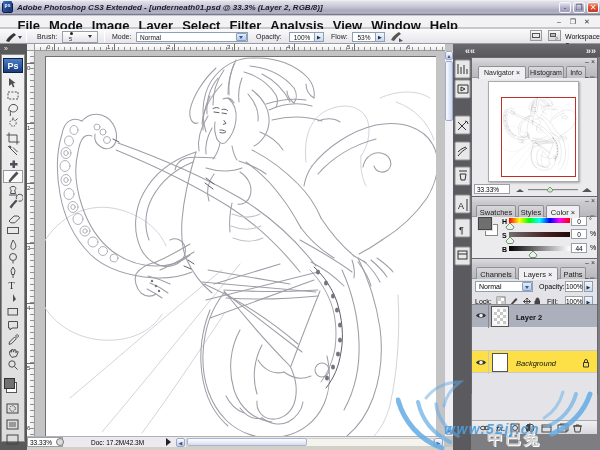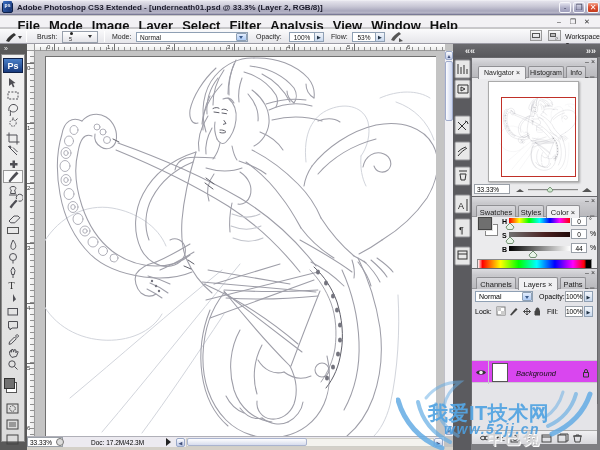--- a/index.html
+++ b/index.html
@@ -1,20 +1,20 @@
 <!DOCTYPE html>
 <html><head><meta charset="utf-8"><style>
 *{margin:0;padding:0;box-sizing:border-box;}
 html,body{width:600px;height:450px;overflow:hidden;}
 body{font-family:"Liberation Sans",sans-serif;position:relative;background:#c8c8c8;font-size:7px;color:#000;}
 .abs{position:absolute;}
 
 #titlebar{left:0;top:0;width:600px;height:15px;background:linear-gradient(180deg,#f4f4f8 0%,#e2e1ea 10%,#c9c8d6 45%,#a8a7bc 78%,#b8b7c8 93%,#908fa8 100%);border-bottom:1px solid #7a7a96;}
 #psicon{left:2px;top:2px;width:11px;height:11px;background:linear-gradient(135deg,#3a6fc4,#16306e);border:1px solid #0e2048;border-radius:2px;color:#fff;font-size:7px;font-weight:bold;text-align:center;line-height:10px;}
-#title-text{left:17px;top:2.5px;font-size:8px;font-weight:bold;color:#1a1a2a;letter-spacing:0px;}
+#title-text{left:17px;top:2.5px;font-size:8px;font-weight:bold;color:#1a1a2a;letter-spacing:0px;font-style:italic;}
 .winbtn{top:1.5px;width:12px;height:11px;border-radius:2px;border:1px solid #f5f5fa;font-size:8px;text-align:center;line-height:9px;color:#fff;}
 .winbtn.gray{background:linear-gradient(180deg,#e3e3ef,#b3b3cb 50%,#9d9dbb);color:#3a3a55;}
 #btn-close{background:linear-gradient(180deg,#f2a38c,#dd5134 45%,#c43a1c);}
 
 #menubar{left:0;top:16px;width:600px;height:12px;background:#f2f1f4;border-bottom:1px solid #c8c7cc;}
 #docicon{left:3px;top:1px;width:9px;height:9px;background:linear-gradient(135deg,#3a6fc4,#16306e);border-radius:1px;color:#fff;font-size:5px;font-weight:bold;text-align:center;line-height:9px;}
 .menu{float:left;font-size:13px;padding:2px 4.5px 0 4.5px;color:#111;font-weight:bold;}
 #menus{left:13px;}
 .docbtn{top:2px;width:12px;height:9px;font-size:7px;color:#333;text-align:center;line-height:8px;}
 
@@ -474,21 +474,21 @@
   <div class="abs" style="left:37px;top:29px;width:61px;height:5px;background:linear-gradient(90deg,#000,#fff);"></div>
   <div class="abs" style="left:99px;top:26px;width:16px;height:10px;background:#fff;border:1px solid #9aa0a8;font-size:6.5px;line-height:9px;text-align:center;">44</div>
   <span class="abs" style="left:118px;top:27px;font-size:7px;">%</span>
   <svg class="abs" style="left:56px;top:34px;" width="10" height="7" viewBox="0 0 10 7">
         <path d="M5,0 l4,4 -1.5,2.5 h-5 L1,4 z" fill="#e8f4e8" stroke="#567a56" stroke-width="0.8"></path>
       </svg>
   <div class="abs" style="left:5px;top:42px;width:115px;height:11px;border:1px solid #888;background:linear-gradient(90deg,#fff 0,#f00 4%,#ff0 20%,#0f0 36%,#0ff 52%,#00f 68%,#f0f 84%,#f00 94%,#000 96%,#000);"></div>
  </div>
 </div>
 
-<div class="abs panel" style="top:268px;height:136px;">
+<div class="abs panel" style="top:258px;height:136px;">
  <div class="phead">
       <span class="pheadx">– ×</span>
     </div>
  <div class="ptabs">
   <div class="tab" style="left:4px;width:40px;">Channels</div>
   <div class="tab active" style="left:46px;width:40px;">Layers ×</div>
   <div class="tab" style="left:88px;width:26px;">Paths</div>
   <div class="tabmenu" style="top:10px;">▼☰</div>
  </div>
  <div class="abs" style="left:0;top:20px;width:125px;height:155px;background:#e4e4e8;">
@@ -503,21 +503,30 @@
    <rect x="1" y="1" width="8" height="8" fill="#fff" stroke="#777"></rect>
         <path d="M1,1 l4,0 0,4 -4,0 z M5,5 l4,0 0,4 -4,0 z" fill="#ccc"></path>
    <path d="M14,9 c2,-3 4,-5 6,-7 l1.5,1.5 c-2,2 -4,4 -6,6 z" fill="#444"></path>
    <path d="M31,2 v7 M27.5,5.5 h7 M31,2 l-1.5,1.5 M31,2 l1.5,1.5 M31,9 l-1.5,-1.5 M31,9 l1.5,-1.5 M27.5,5.5 l1.5,-1.5 M27.5,5.5 l1.5,1.5 M34.5,5.5 l-1.5,-1.5 M34.5,5.5 l-1.5,1.5" stroke="#444" stroke-width="1" fill="none"></path>
    <path d="M39,5 h5 v4 h-5 z M40,5 v-1.5 a1.5,1.5 0 0,1 3,0 V5" fill="#444" stroke="#444" fill-rule="evenodd"></path>
   </svg>
   <span class="abs" style="left:75px;top:19px;font-size:7px;">Fill:</span>
   <div class="abs" style="left:93px;top:17px;width:18px;height:11px;background:#fff;border:1px solid #9aa0a8;font-size:6.5px;line-height:10px;text-align:center;">100%</div>
   <div class="abs" style="left:112px;top:17px;width:9px;height:11px;background:linear-gradient(180deg,#f3f6fb,#c8d8ee);border:1px solid #8fa0b4;font-size:5px;line-height:10px;text-align:center;color:#234;">▶</div>
 
-  <div class="abs" style="left:0px;top:71px;width:125px;height:23px;background:#d946ef;border-top:1px solid #cacace;border-bottom:1px solid #cacace;">
+  <div class="abs" style="left:0px;top:25px;width:125px;height:23px;background:#acb0bd;border-top:1px solid #888;">
+   <svg class="abs" style="left:3px;top:6px;" width="12" height="9" viewBox="0 0 12 9">
+          <path d="M1,4.5 C3,1.5 9,1.5 11,4.5 C9,7.5 3,7.5 1,4.5 z" fill="#333"></path>
+          <circle cx="6" cy="4.5" r="1.8" fill="#eee"></circle>
+        </svg>
+   <div class="abs" style="left:16px;top:0px;width:1px;height:23px;background:#8a8a92;"></div>
+   <div class="abs checker" style="left:20px;top:2px;width:16px;height:19px;border:2px solid #f4f4f4;outline:1px solid #555;"></div>
+   <span class="abs" style="left:44px;top:8px;font-size:7.5px;font-weight:bold;color:#111;">Layer 2</span>
+  </div>
+  <div class="abs" style="left:0px;top:71px;width:125px;height:23px;background:#fde047;border-top:1px solid #cacace;border-bottom:1px solid #cacace;">
    <svg class="abs" style="left:3px;top:7px;" width="12" height="9" viewBox="0 0 12 9">
           <path d="M1,4.5 C3,1.5 9,1.5 11,4.5 C9,7.5 3,7.5 1,4.5 z" fill="#333"></path>
           <circle cx="6" cy="4.5" r="1.8" fill="#eee"></circle>
         </svg>
    <div class="abs" style="left:16px;top:0px;width:1px;height:23px;background:#c8c8cc;"></div>
    <div class="abs" style="left:20px;top:2px;width:16px;height:19px;background:#fff;border:1px solid #555;"></div>
    <span class="abs" style="left:44px;top:8px;font-size:7.5px;font-style:italic;color:#111;">Background</span>
    <svg class="abs" style="left:110px;top:7px;" width="8" height="10" viewBox="0 0 8 10">
           <path d="M1.5,4.5 h5 v4.5 h-5 z M2.5,4.5 v-1.5 a1.5,1.5 0 0,1 3,0 V4.5" fill="none" stroke="#333" stroke-width="1"></path>
         </svg>
@@ -550,15 +559,14 @@
   <g stroke="#64ace4" fill="none" stroke-linecap="round">
    <path d="M46,88 C24,80 8,62 2,40" stroke-width="5" opacity="0.85"></path>
    <path d="M54,82 C38,74 26,60 22,42" stroke-width="4" opacity="0.7"></path>
    <path d="M62,76 C50,69 42,58 40,44" stroke-width="3.5" opacity="0.55"></path>
    <path d="M30,38 C38,28 50,22 64,22 C56,28 50,36 48,46" stroke-width="3" opacity="0.5"></path>
    <path d="M156,74 C174,66 188,52 194,34" stroke-width="5" opacity="0.85"></path>
    <path d="M152,66 C166,60 176,48 180,34" stroke-width="4" opacity="0.65"></path>
    <path d="M148,58 C158,52 164,43 167,32" stroke-width="3" opacity="0.5"></path>
   </g>
  </svg>
- <div class="abs" style="left:428px;top:400px;width:160px;font-size:20px;font-weight:bold;color:#55a5e2;letter-spacing:0.5px;opacity:0.95;white-space:nowrap;">我爱IT技术网</div>
  <div class="abs" style="left:444px;top:421px;font-size:14px;font-weight:bold;font-style:italic;color:#4d9ede;opacity:0.9;letter-spacing:1.5px;">www.52jj.cn</div>
 </div>
 
 </body></html>

